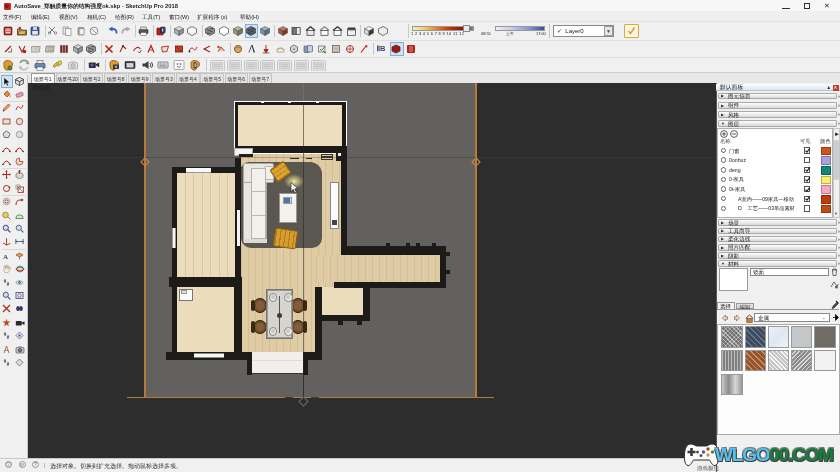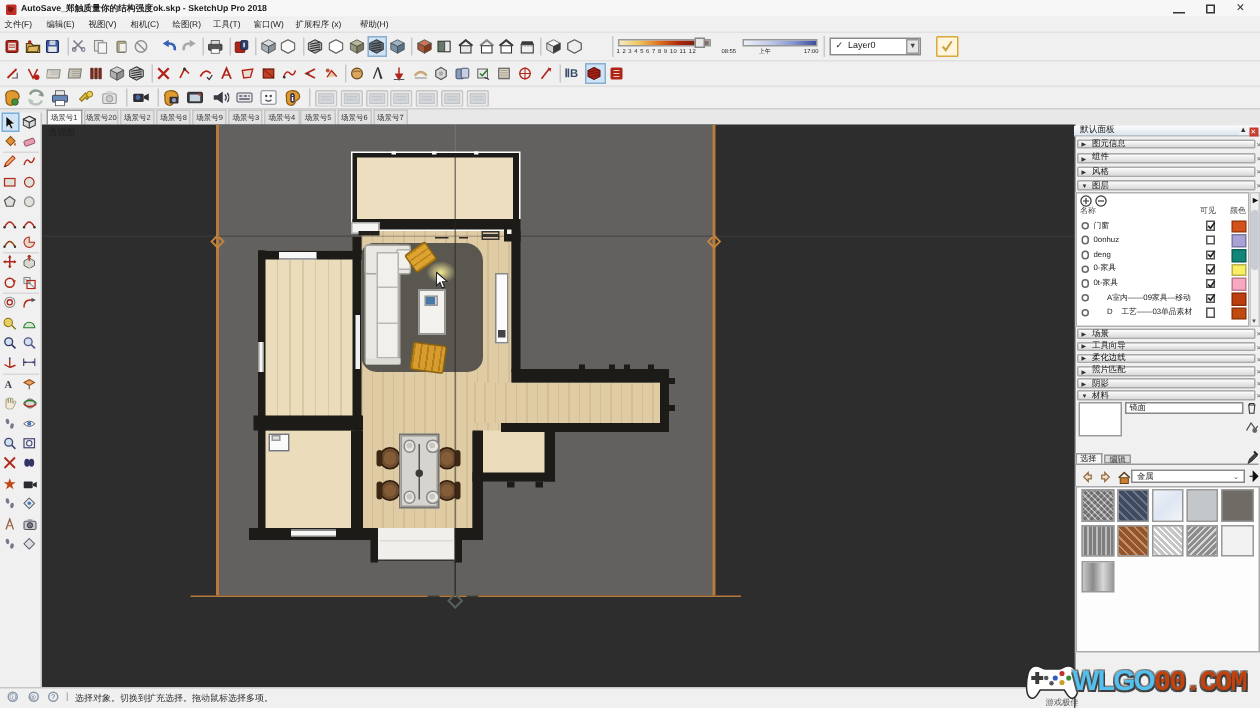--- a/index.html
+++ b/index.html
@@ -1105,13 +1105,13 @@
 <path d="M8.5 7 v8 M4.5 11 h8" stroke="#3a3a3a" stroke-width="2.6"></path>
 <circle cx="25" cy="8" r="1.7" fill="#c03028"></circle>
       <circle cx="29.5" cy="11" r="1.7" fill="#3a8a3a"></circle>
       <circle cx="25" cy="14" r="1.7" fill="#c8a020"></circle>
       <circle cx="20.5" cy="11" r="1.7" fill="#3858b8"></circle>
 <circle cx="14.5" cy="11" r="1.5" fill="#555"></circle>
       <circle cx="18" cy="14.5" r="1.5" fill="#555"></circle>
 </svg></div>
 <div class="abs" style="left:715px;top:443.5px;width:126px;height:22px;z-index:30;
 font-size:19px;font-weight:bold;font-family:'Liberation Sans',sans-serif;letter-spacing:-1.2px;line-height:21px;
-color:#54c0ee;text-shadow:1px 1px 0 #3e3e3e,-1px 1px 0 #555,1px -1px 0 #777,-1px -1px 0 #999;white-space:nowrap;">WLGO<span style="color:#c2410c;font-family:Liberation Mono, monospace;">00.COM</span></div>
+color:#54c0ee;text-shadow:1px 1px 0 #3e3e3e,-1px 1px 0 #555,1px -1px 0 #777,-1px -1px 0 #999;white-space:nowrap;">WLGO<span style="color:#15803d;">00.COM</span></div>
 <div class="abs" style="left:697px;top:464.5px;width:50px;height:7px;font-size:5.5px;color:#555;z-index:31;">游戏极佳</div>
 </body></html>

